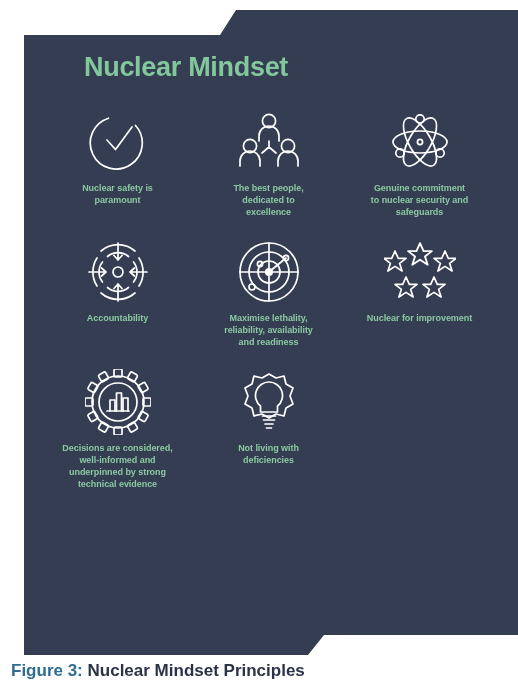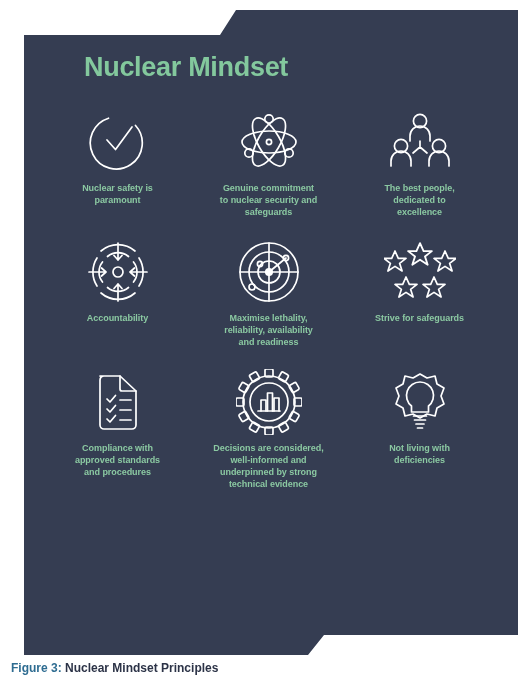--- a/index.html
+++ b/index.html
@@ -75,21 +75,21 @@
     letter-spacing:-0.05px;
   }
 
   
   .spacer{width:143px;margin:0 4px;}
 
   
   .caption{
     position:absolute;
     left:11px; top:661px;
-    font-size:12px;
+    font-size:17px;
     font-weight:bold;
     white-space:nowrap;
   }
   .caption .fig{color:#2E6C91;}
   .caption .cap-text{color:#2C3347;}
 </style>
 </head>
 <body>
 
 <div id="root">
@@ -102,50 +102,50 @@
       <div class="grid">
 
         <div class="cell row1">
           <div class="icon-wrap">
             <svg width="60" height="60" viewBox="0 0 60 60" fill="none" stroke="#ffffff" stroke-width="1.7" stroke-linecap="round" stroke-linejoin="round">
               <path d="M20.5 6.2 A26 26 0 1 0 47.5 13.5"></path>
               <path d="M19 28 L27.5 37.5 L44 15"></path>
             </svg>
           </div>
           <div class="cap">Nuclear safety is<br>paramount</div>
+        </div>
+
+        <div class="cell row1">
+          <div class="icon-wrap">
+            <svg width="64" height="60" viewBox="0 0 64 60" fill="none" stroke="#ffffff" stroke-width="1.7" stroke-linecap="round" stroke-linejoin="round">
+              <circle cx="32" cy="9" r="6.6"></circle>
+              <path d="M22 29 V24 a10 10 0 0 1 20 0 v5"></path>
+              <path d="M32 29 V35 M32 35 L25 41 M32 35 L39 41"></path>
+              <circle cx="13" cy="34" r="6.6"></circle>
+              <path d="M3 54 V49 a10 10 0 0 1 20 0 v5"></path>
+              <circle cx="51" cy="34" r="6.6"></circle>
+              <path d="M41 54 V49 a10 10 0 0 1 20 0 v5"></path>
+            </svg>
+          </div>
+          <div class="cap">The best people,<br>dedicated to<br>excellence</div>
         </div>
 
         <div class="cell row1">
           <div class="icon-wrap">
             <svg width="64" height="62" viewBox="0 0 64 62" fill="none" stroke="#ffffff" stroke-width="1.7" stroke-linecap="round" stroke-linejoin="round">
               <ellipse cx="32" cy="31" rx="27" ry="11"></ellipse>
               <ellipse cx="32" cy="31" rx="27" ry="11" transform="rotate(60 32 31)"></ellipse>
               <ellipse cx="32" cy="31" rx="27" ry="11" transform="rotate(120 32 31)"></ellipse>
               <circle cx="32" cy="31" r="2.6"></circle>
               <circle cx="32" cy="8" r="4.2"></circle>
               <circle cx="12" cy="42" r="4.2"></circle>
               <circle cx="52" cy="42" r="4.2"></circle>
             </svg>
           </div>
           <div class="cap">Genuine commitment<br>to nuclear security and<br>safeguards</div>
-        </div>
-
-        <div class="cell row1">
-          <div class="icon-wrap">
-            <svg width="64" height="60" viewBox="0 0 64 60" fill="none" stroke="#ffffff" stroke-width="1.7" stroke-linecap="round" stroke-linejoin="round">
-              <circle cx="32" cy="9" r="6.6"></circle>
-              <path d="M22 29 V24 a10 10 0 0 1 20 0 v5"></path>
-              <path d="M32 29 V35 M32 35 L25 41 M32 35 L39 41"></path>
-              <circle cx="13" cy="34" r="6.6"></circle>
-              <path d="M3 54 V49 a10 10 0 0 1 20 0 v5"></path>
-              <circle cx="51" cy="34" r="6.6"></circle>
-              <path d="M41 54 V49 a10 10 0 0 1 20 0 v5"></path>
-            </svg>
-          </div>
-          <div class="cap">The best people,<br>dedicated to<br>excellence</div>
         </div>
 
         <div class="cell row2">
           <div class="icon-wrap">
             <svg width="62" height="62" viewBox="0 0 62 62" fill="none" stroke="#ffffff" stroke-width="1.7" stroke-linecap="round" stroke-linejoin="round">
               <path d="M14 10 A26 26 0 0 1 48 10"></path>
               <path d="M52 17 A26 26 0 0 1 52 45"></path>
               <path d="M48 52 A26 26 0 0 1 14 52"></path>
               <path d="M10 45 A26 26 0 0 1 10 17"></path>
               <path d="M20.5 15.5 A16 16 0 0 1 41.5 15.5"></path>
@@ -192,36 +192,23 @@
                 <path d="M0,-11 L3.3,-3.6 L11,-3.6 L4.6,1.3 L7.1,9 L0,4.4 L-7.1,9 L-4.6,1.3 L-11,-3.6 L-3.3,-3.6 Z"></path>
               </g>
               <g transform="translate(22,46)">
                 <path d="M0,-11 L3.3,-3.6 L11,-3.6 L4.6,1.3 L7.1,9 L0,4.4 L-7.1,9 L-4.6,1.3 L-11,-3.6 L-3.3,-3.6 Z"></path>
               </g>
               <g transform="translate(50,46)">
                 <path d="M0,-11 L3.3,-3.6 L11,-3.6 L4.6,1.3 L7.1,9 L0,4.4 L-7.1,9 L-4.6,1.3 L-11,-3.6 L-3.3,-3.6 Z"></path>
               </g>
             </svg>
           </div>
-          <div class="cap">Strive for safeguards</div>
-        </div>
-
-        <div class="cell row3">
-          <div class="icon-wrap">
-            <svg width="52" height="62" viewBox="0 0 52 62" fill="none" stroke="#ffffff" stroke-width="1.7" stroke-linecap="round" stroke-linejoin="round">
-              <path d="M8 5 h20 l16 15 v34 a4 4 0 0 1 -4 4 H12 a4 4 0 0 1 -4 -4 V9 a4 4 0 0 1 4 -4 Z"></path>
-              <path d="M28 5 v13 a2 2 0 0 0 2 2 h14"></path>
-              <path d="M15 28 l3 3 l5.5 -6.5"></path>
-              <path d="M15 38 l3 3 l5.5 -6.5"></path>
-              <path d="M15 48 l3 3 l5.5 -6.5"></path>
-              <path d="M28 29 h11 M28 39 h11 M28 49 h11"></path>
-            </svg>
-          </div>
-          <div class="cap">Compliance with<br>approved standards<br>and procedures</div>
-        </div>
+          <div class="cap">Nuclear for improvement</div>
+        </div>
+
 
         <div class="cell row3">
           <div class="icon-wrap">
             <svg width="66" height="66" viewBox="0 0 66 66" fill="none" stroke="#ffffff" stroke-width="1.7" stroke-linecap="round" stroke-linejoin="round">
               <g transform="translate(33,33)">
                 <g>
                   <rect x="-4" y="-33" width="8" height="8" rx="1.5"></rect>
                   <g transform="rotate(30)">
                       <rect x="-4" y="-33" width="8" height="8" rx="1.5"></rect>
                     </g>

